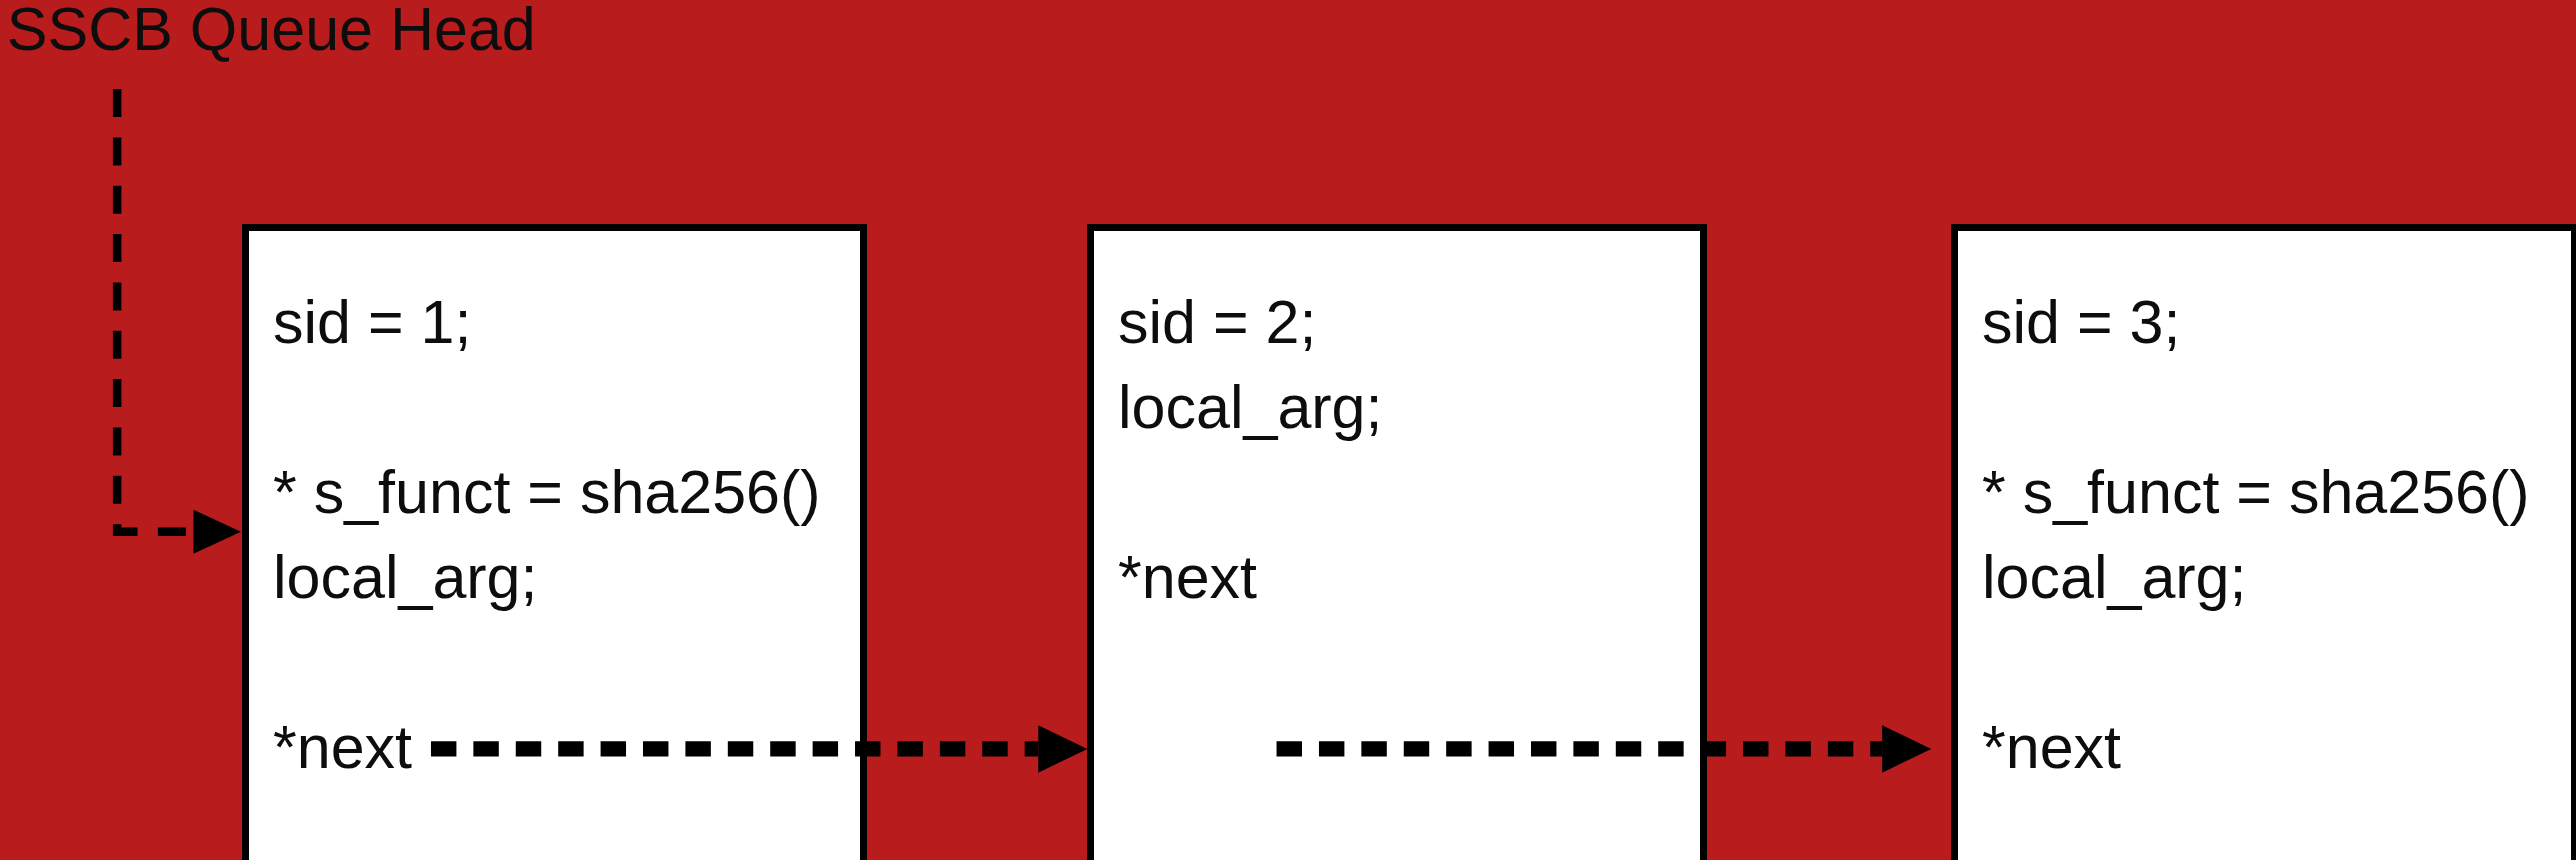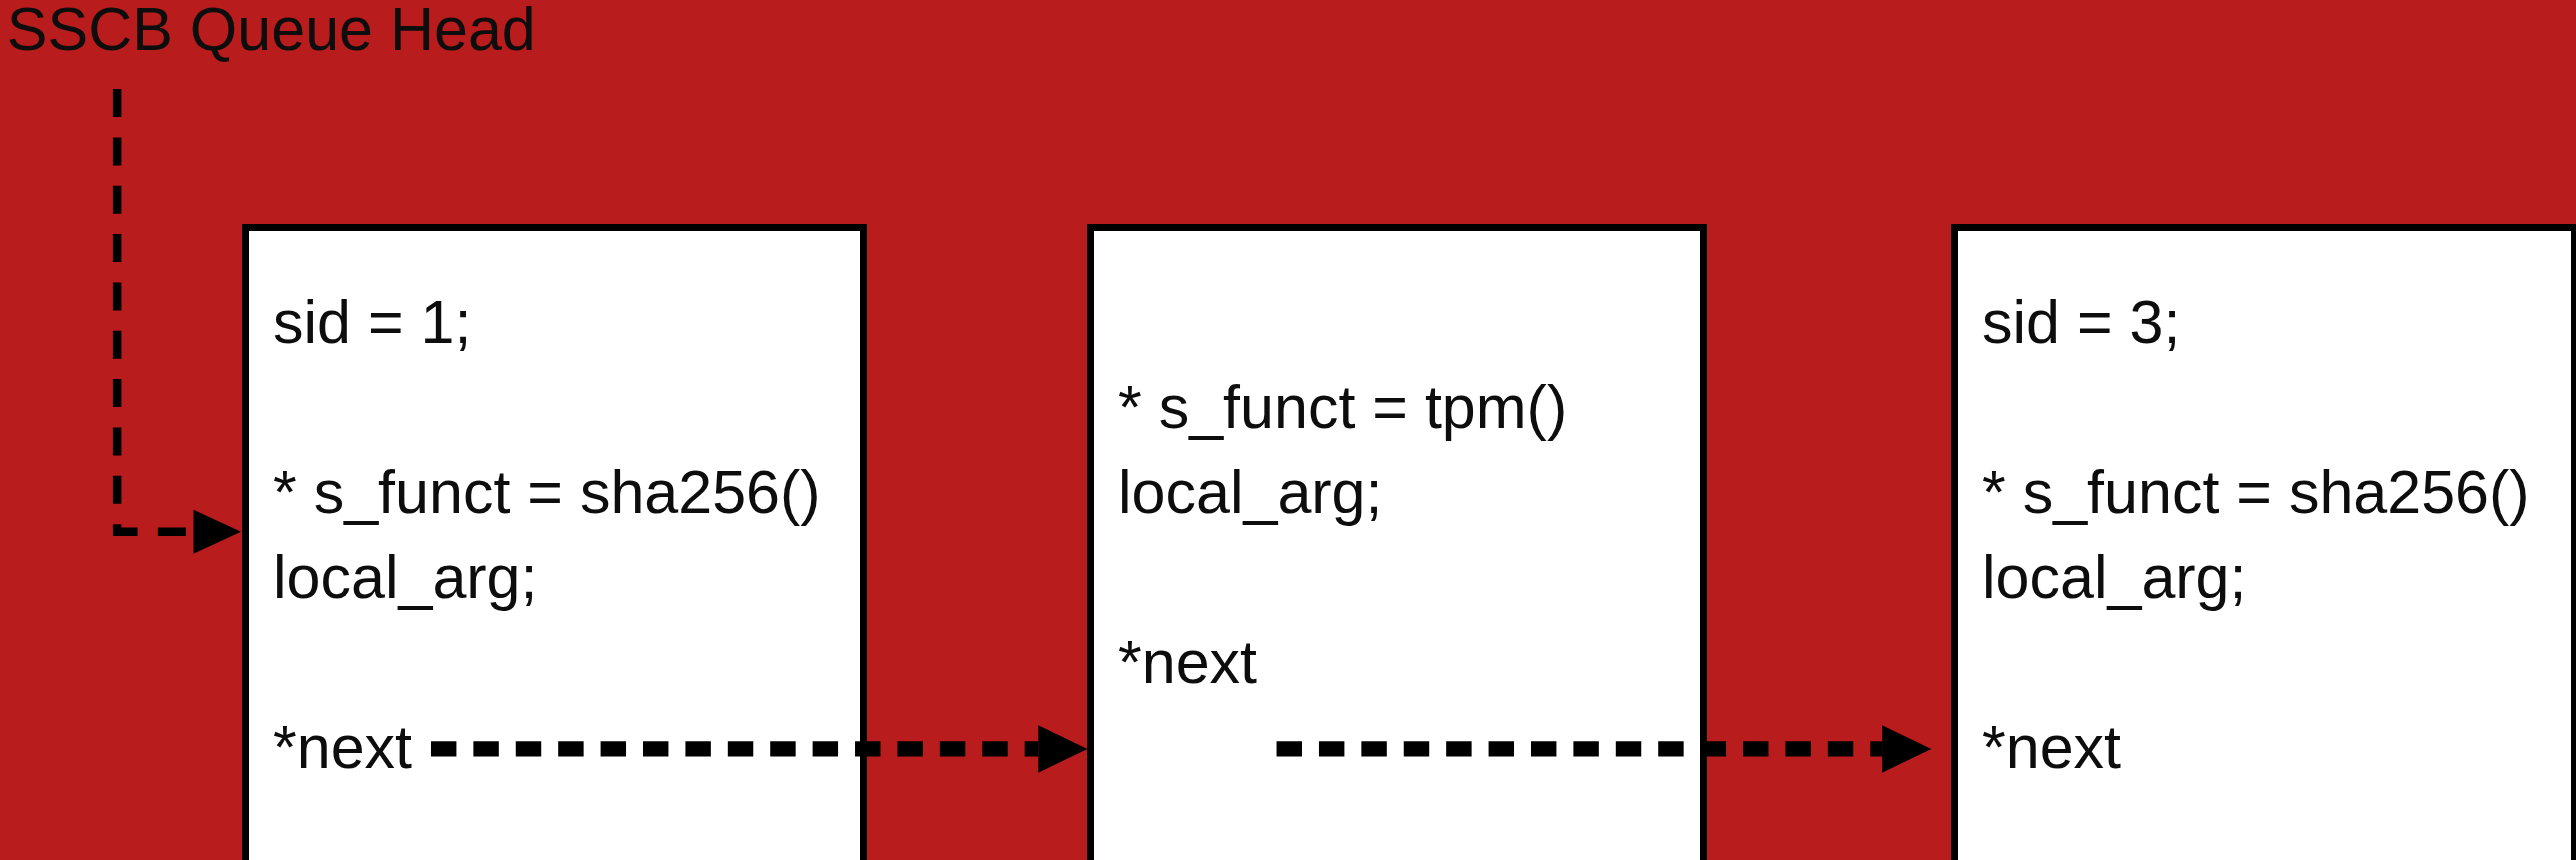--- a/index.html
+++ b/index.html
@@ -64,21 +64,21 @@
   <div class="diagram-title">SSCB Queue Head</div>
 
   <div class="node node-1">
     <div class="code-line">sid = 1;</div>
     <div class="code-line gap-before">* s_funct = sha256()</div>
     <div class="code-line">local_arg;</div>
     <div class="code-line gap-before">*next</div>
   </div>
 
   <div class="node node-2">
-    <div class="code-line gap-before">* s_funct = tpm()</div>
+    <div class="code-line">sid = 2;</div>
     <div class="code-line">local_arg;</div>
     <div class="code-line gap-before">*next</div>
   </div>
 
   <div class="node node-3">
     <div class="code-line">sid = 3;</div>
     <div class="code-line gap-before">* s_funct = sha256()</div>
     <div class="code-line">local_arg;</div>
     <div class="code-line gap-before">*next</div>
   </div>

